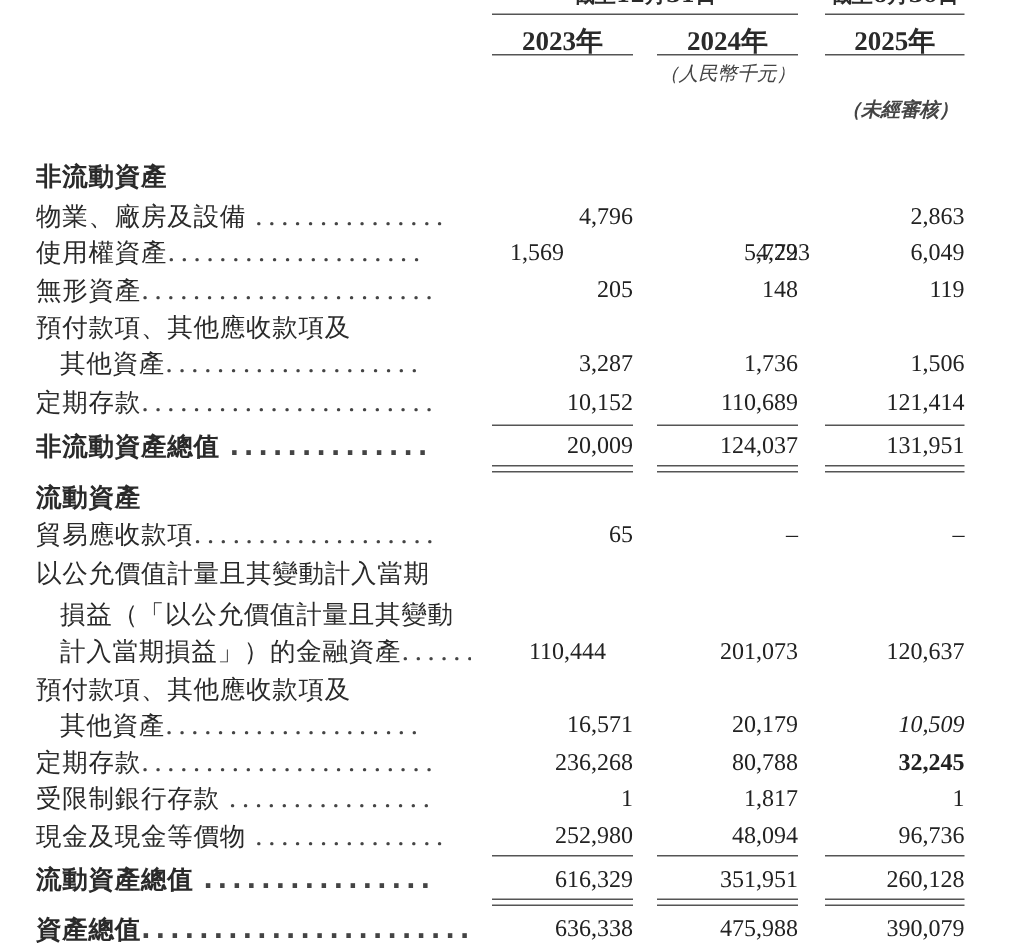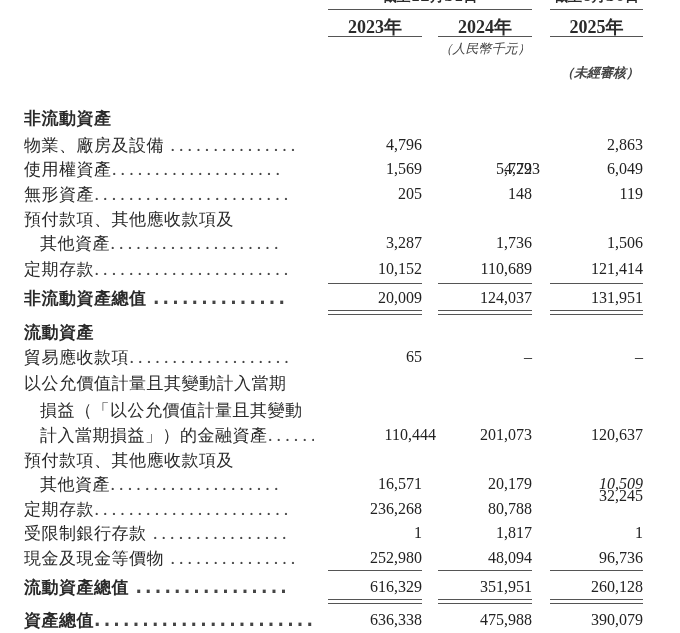--- a/index.html
+++ b/index.html
@@ -38,21 +38,21 @@
 
 <div>
   <div class="label" style="top:133px;"><span>物業、廠房及設備</span> <span class="dots">...............</span></div>
   <div class="num" style="left:322px;top:133px;">4,796</div>
   <div class="num" style="left:440px;top:133px;margin-top:24px;">4,223</div>
   <div class="num" style="left:543px;top:133px;">2,863</div>
 </div>
 
 <div>
   <div class="label" style="top:157px;"><span>使用權資產</span><span class="dots">....................</span></div>
-  <div class="num" style="left:322px;top:157px;">1,569</div>
+  <div class="num" style="left:308px;top:157px;text-align:center;">1,569</div>
   <div class="num" style="left:432px;top:157px;">5,779</div>
   <div class="num" style="left:543px;top:157px;">6,049</div>
 </div>
 
 <div>
   <div class="label" style="top:182px;"><span>無形資產</span><span class="dots">.......................</span></div>
   <div class="num" style="left:322px;top:182px;">205</div>
   <div class="num" style="left:432px;top:182px;">148</div>
   <div class="num" style="left:543px;top:182px;">119</div>
 </div>
@@ -102,41 +102,41 @@
 <div>
   <div class="label" style="top:371px;"><span>以公允價值計量且其變動計入當期</span></div>
 </div>
 
 <div>
   <div class="label indent" style="top:398px;"><span>損益（「以公允價值計量且其變動</span></div>
 </div>
 
 <div>
   <div class="label indent" style="top:423px;"><span>計入當期損益」）的金融資產</span><span class="dots">......</span></div>
-  <div class="num" style="left:336px;top:423px;">110,444</div>
+  <div class="num" style="left:304px;top:423px;">110,444</div>
   <div class="num" style="left:432px;top:423px;">201,073</div>
   <div class="num" style="left:543px;top:423px;">120,637</div>
 </div>
 
 <div>
   <div class="label" style="top:448px;"><span>預付款項、其他應收款項及</span></div>
 </div>
 
 <div>
   <div class="label indent" style="top:472px;"><span>其他資產</span><span class="dots">....................</span></div>
   <div class="num" style="left:322px;top:472px;">16,571</div>
   <div class="num" style="left:432px;top:472px;">20,179</div>
   <div class="num" style="left:543px;top:472px;font-style:italic;">10,509</div>
 </div>
 
 <div>
   <div class="label" style="top:497px;"><span>定期存款</span><span class="dots">.......................</span></div>
   <div class="num" style="left:322px;top:497px;">236,268</div>
   <div class="num" style="left:432px;top:497px;">80,788</div>
-  <div class="num" style="left:543px;top:484px;">32,245</div>
+  <div class="num" style="left:543px;top:497px;font-weight:bold;">32,245</div>
 </div>
 
 <div>
   <div class="label" style="top:521px;"><span>受限制銀行存款</span> <span class="dots">................</span></div>
   <div class="num" style="left:322px;top:521px;">1</div>
   <div class="num" style="left:432px;top:521px;">1,817</div>
   <div class="num" style="left:543px;top:521px;">1</div>
 </div>
 
 <div>

